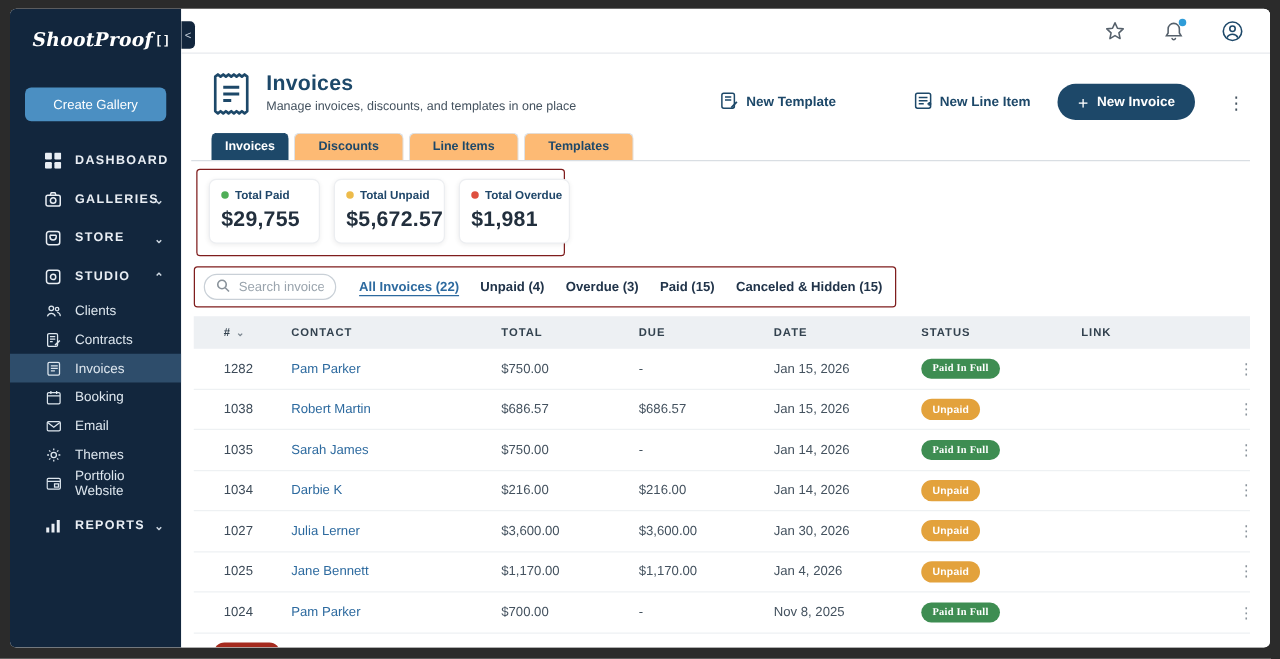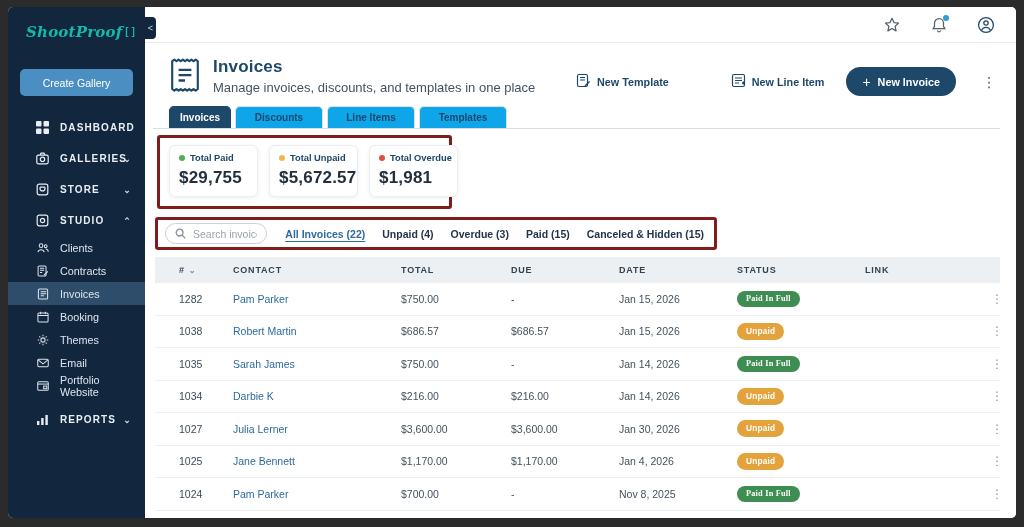--- a/index.html
+++ b/index.html
@@ -18,21 +18,21 @@
   }
 
   
   .sidebar {
     width:137px; min-width:137px;
     background:#12263d;
     color:#e9eef4;
     position:relative;
     padding-top:12px;
   }
-  .logo { padding:4px 0 0 18px; color:#14b8a6; white-space:nowrap; }
+  .logo { padding:4px 0 0 18px; color:#ffffff; white-space:nowrap; }
   .logo-script { font-family:"DejaVu Serif", serif; font-style:italic; font-weight:bold; font-size:15px; letter-spacing:0.2px; }
   .logo-mark { font-size:10px; font-weight:bold; margin-left:3px; position:relative; top:-2px; }
   .create-gallery {
     display:block; margin:28px auto 16px auto;
     width:113px; height:27px;
     background:#4b8fc2; color:#ffffff;
     border:none; border-radius:5px;
     font-family:"Liberation Sans", sans-serif;
     font-size:10.5px; cursor:pointer;
   }
@@ -70,49 +70,49 @@
   .topbar-icon svg { width:18px; height:18px; }
   .bell-dot { position:absolute; top:0px; right:0px; width:6px; height:6px; border-radius:50%; background:#2f9cd8; }
 
   .content { flex:1; padding:10px 16px 0 8px; overflow:hidden; }
 
   
   .page-header { display:flex; align-items:flex-start; justify-content:space-between; padding:4px 0 10px 16px; }
   .ph-left { display:flex; gap:12px; }
   .receipt-icon { width:32px; height:36px; color:#1d4869; }
   .ph-title { font-size:17px; font-weight:bold; color:#1d4869; letter-spacing:0.2px; }
-  .ph-sub { font-size:13px; color:#44525f; margin-top:3px; }
+  .ph-sub { font-size:10px; color:#44525f; margin-top:3px; }
   .ph-actions { display:flex; align-items:center; gap:22px; padding-top:10px; }
   .text-btn { display:flex; align-items:center; gap:6px; font-size:10.8px; font-weight:bold; color:#1d4869; cursor:pointer; background:none; border:none; font-family:"Liberation Sans", sans-serif;padding-left:40px; }
   .text-btn svg { width:15px; height:15px; }
   .primary-btn {
     display:flex; align-items:center; gap:7px;
     background:#1d4869; color:#ffffff;
     border:none; border-radius:15px;
     height:29px; padding:0 16px;
     font-size:10.8px; font-weight:bold;
     font-family:"Liberation Sans", sans-serif; cursor:pointer;
   }
   .plus { font-size:14px; font-weight:400; }
   .kebab { color:#44525f; font-size:14px; cursor:pointer; letter-spacing:0; line-height:1; padding:2px 4px; }
 
   
   .tabs { display:flex; gap:4px; padding-left:16px; border-bottom:1px solid #d9dee3; }
   .tab {
     min-width:88px; height:22px;
     display:flex; align-items:center; justify-content:center;
     font-size:10px; font-weight:bold;
-    background:#0ea5e9; color:#1d4869;
+    background:#fdba74; color:#1d4869;
     border:1px solid #dde2e7; border-bottom:none;
     border-radius:5px 5px 0 0; cursor:pointer;
   }
   .tab.active { background:#1d4869; color:#ffffff; border-color:#1d4869; min-width:62px; }
 
   
-  .hl-box { border:3px solid #7f1d1d; border-radius:3px; }
+  .hl-box { border:1px solid #7f1d1d; border-radius:3px; }
   .cards-box { margin:6px 0 0 4px; width:295px; padding:7px 9px 9px 9px; display:flex; gap:11px; }
   .card {
     background:#ffffff; border:1px solid #eceef1; border-radius:6px;
     box-shadow:0 1px 4px rgba(0,0,0,0.07);
     width:89px; padding:7px 9px 8px 9px; flex:none;
   }
   .card-label { display:flex; align-items:center; gap:5px; font-size:9.3px; font-weight:bold; color:#20476a; white-space:nowrap; }
   .dot { width:6px; height:6px; border-radius:50%; flex:none; }
   .dot.green { background:#4fae57; }
   .dot.amber { background:#edbb4a; }
@@ -262,35 +262,35 @@
             <rect x="1" y="2.2" width="11" height="9.8" rx="1.2"></rect>
             <path d="M1 5 h11 M4 0.8 v2.6 M9 0.8 v2.6"></path>
           </svg>
       </span>
       <span>Booking</span>
     </div>
 
     <div class="nav-item sub">
       <span class="nav-icon">
         <svg viewBox="0 0 13 13" fill="none" stroke="currentColor" stroke-width="1.1">
+            <rect x="0.8" y="2.5" width="11.4" height="8" rx="1.2"></rect>
+            <path d="M1.2 3.2 L6.5 7.4 L11.8 3.2"></path>
+          </svg>
+      </span>
+      <span>Email</span>
+    </div>
+
+    <div class="nav-item sub">
+      <span class="nav-icon">
+        <svg viewBox="0 0 13 13" fill="none" stroke="currentColor" stroke-width="1.1">
             <circle cx="6.5" cy="6.5" r="2.3"></circle>
             <path d="M6.5 0.8 v1.6 M6.5 10.6 v1.6 M0.8 6.5 h1.6 M10.6 6.5 h1.6 M2.5 2.5 l1.1 1.1 M9.4 9.4 l1.1 1.1 M10.5 2.5 l-1.1 1.1 M3.6 9.4 l-1.1 1.1"></path>
           </svg>
       </span>
       <span>Themes</span>
-    </div>
-
-    <div class="nav-item sub">
-      <span class="nav-icon">
-        <svg viewBox="0 0 13 13" fill="none" stroke="currentColor" stroke-width="1.1">
-            <rect x="0.8" y="2.5" width="11.4" height="8" rx="1.2"></rect>
-            <path d="M1.2 3.2 L6.5 7.4 L11.8 3.2"></path>
-          </svg>
-      </span>
-      <span>Email</span>
     </div>
 
     <div class="nav-item sub">
       <span class="nav-icon">
         <svg viewBox="0 0 13 13" fill="none" stroke="currentColor" stroke-width="1.1">
             <rect x="0.8" y="1.8" width="11.4" height="9.4" rx="1.2"></rect>
             <path d="M0.8 4.4 h11.4"></path>
             <rect x="7.2" y="6.6" width="3.4" height="2.8"></rect>
           </svg>
       </span>

